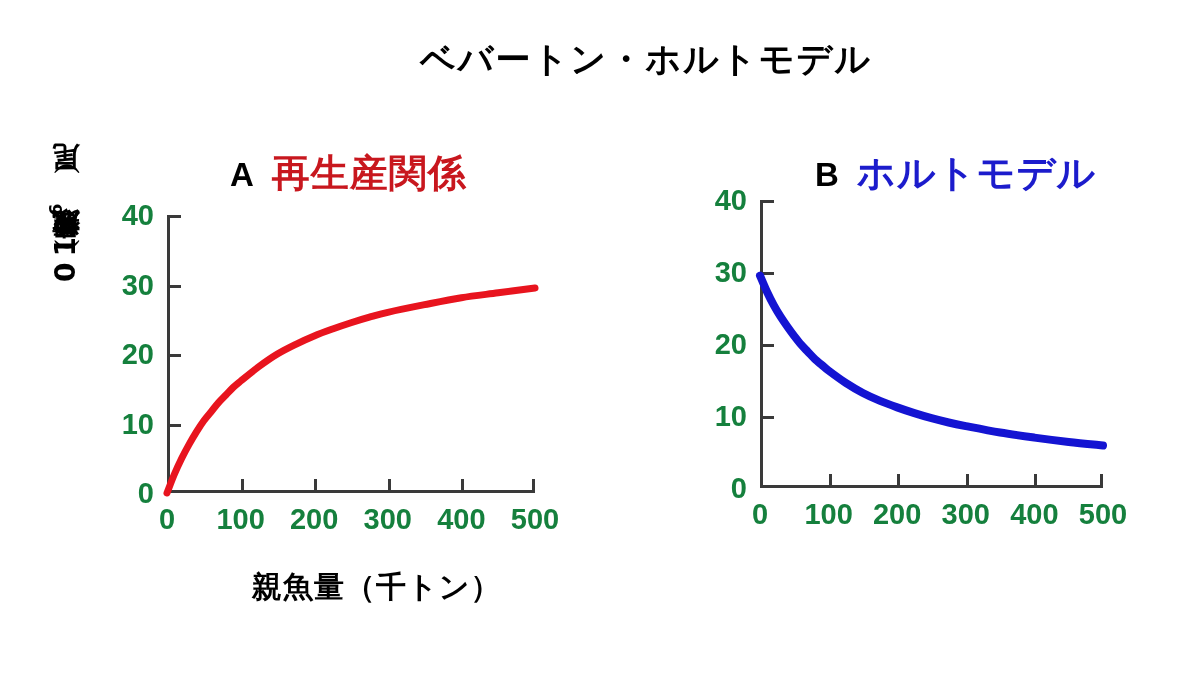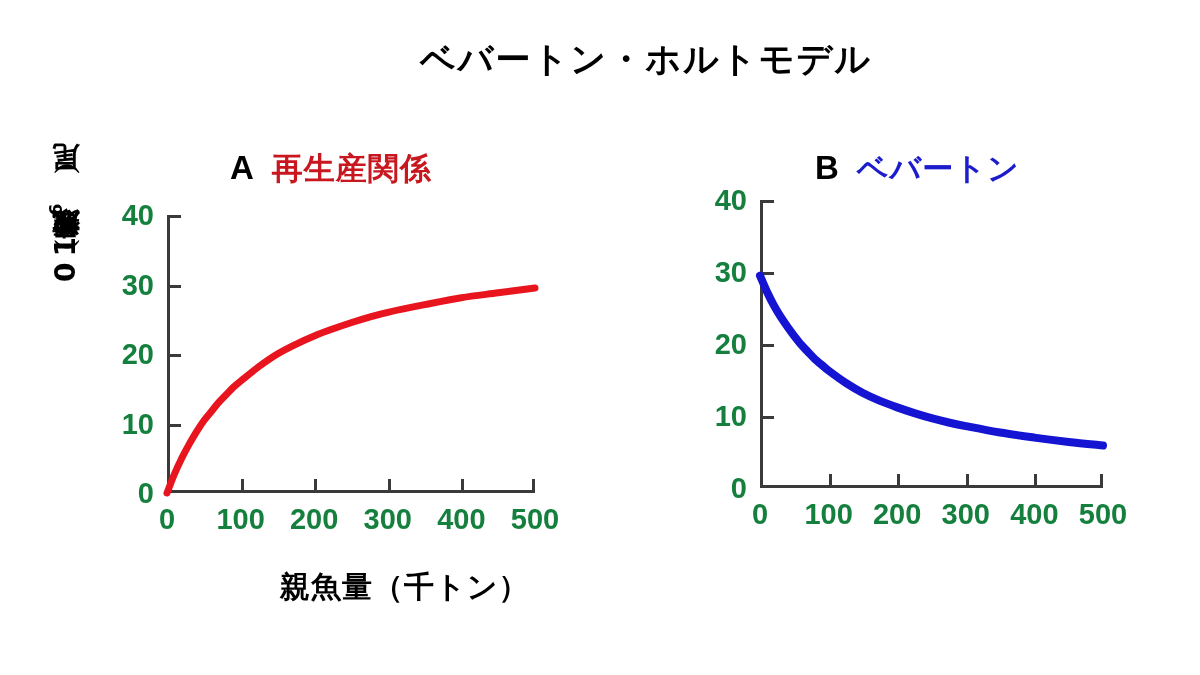--- a/index.html
+++ b/index.html
@@ -38,21 +38,21 @@
     white-space:nowrap;
   }
   #panel-a .panel-head{left:230px;}
   #panel-b .panel-head{left:215px;}
 
   .panel-letter{
     font-size:33px;font-weight:700;color:#000000;
     font-family:"Liberation Sans","DejaVu Sans",sans-serif;
   }
   .panel-name{
-    font-size:31px;font-weight:700;
+    font-size:38px;font-weight:700;
     font-family:"DejaVu Sans","Liberation Sans",sans-serif;
     letter-spacing:1px;
   }
   #panel-a .panel-name{color:#C8171E;}
   #panel-b .panel-name{color:#1C1CCC;}
 
   
   .plot{position:absolute;}
   #plot-a{left:167px;top:85px;width:368px;height:278px;}
   #plot-b{left:160px;top:70px;width:343px;height:288px;}
@@ -89,21 +89,21 @@
   #ylabel-a{left:48px;top:60px;}
   .ylabel sup{font-size:17px;vertical-align:super;}
 
   .xlabel{
     position:absolute;
     font-size:30px;font-weight:700;color:#000000;
     font-family:"DejaVu Sans","Liberation Sans",sans-serif;
     white-space:nowrap;
     letter-spacing:1px;
   }
-  #xlabel-a{left:252px;top:437px;margin-left:28px;}
+  #xlabel-a{left:252px;top:437px;}
   #xlabel-b{left:205px;top:437px;}
 </style>
 </head>
 <body>
 
 <div class="figure">
 
   <div class="fig-title">ベバートン・ホルトモデル</div>
 
   <div class="panel" id="panel-a">
@@ -148,21 +148,21 @@
         <path id="path-a" fill="none" stroke="#E8141E" stroke-width="7" stroke-linecap="round" stroke-linejoin="round" d="M 0.00 278.00 C 1.23 274.87, 4.91 265.03, 7.36 259.24 C 9.81 253.44, 12.27 248.23, 14.72 243.25 C 17.17 238.27, 19.63 233.75, 22.08 229.35 C 24.53 224.95, 26.99 220.78, 29.44 216.84 C 31.89 212.90, 34.35 209.08, 36.80 205.72 C 39.25 202.36, 41.71 199.70, 44.16 196.69 C 46.61 193.67, 49.07 190.43, 51.52 187.65 C 53.97 184.87, 56.43 182.55, 58.88 180.00 C 61.33 177.46, 63.79 174.68, 66.24 172.36 C 68.69 170.04, 69.31 169.58, 73.60 166.10 C 77.89 162.63, 85.87 156.03, 92.00 151.51 C 98.13 146.99, 104.27 142.71, 110.40 139.00 C 116.53 135.29, 122.67 132.28, 128.80 129.27 C 134.93 126.26, 141.07 123.48, 147.20 120.93 C 153.33 118.38, 159.47 116.18, 165.60 113.98 C 171.73 111.78, 177.87 109.69, 184.00 107.72 C 190.13 105.76, 196.27 103.90, 202.40 102.16 C 208.53 100.43, 211.60 99.38, 220.80 97.30 C 230.00 95.21, 245.33 92.09, 257.60 89.66 C 269.87 87.22, 282.13 84.67, 294.40 82.70 C 306.67 80.74, 318.93 79.46, 331.20 77.84 C 343.47 76.22, 361.87 73.79, 368.00 72.97"></path>
       </svg>
     </div>
 
     <div class="xlabel" id="xlabel-a">親魚量（千トン）</div>
   </div>
 
   <div class="panel" id="panel-b">
     <div class="panel-head">
       <span class="panel-letter">B</span>
-      <span class="panel-name">ベバートン</span>
+      <span class="panel-name">ホルトモデル</span>
     </div>
 
     <div class="plot" id="plot-b">
       <div class="axis-line axis-y"></div>
       <div class="axis-line axis-x"></div>
 
       <div class="tick-y" style="top:calc(100% - 3px)"></div>
       <div class="tick-y" style="top:75%"></div>
       <div class="tick-y" style="top:50%"></div>
       <div class="tick-y" style="top:25%"></div>

